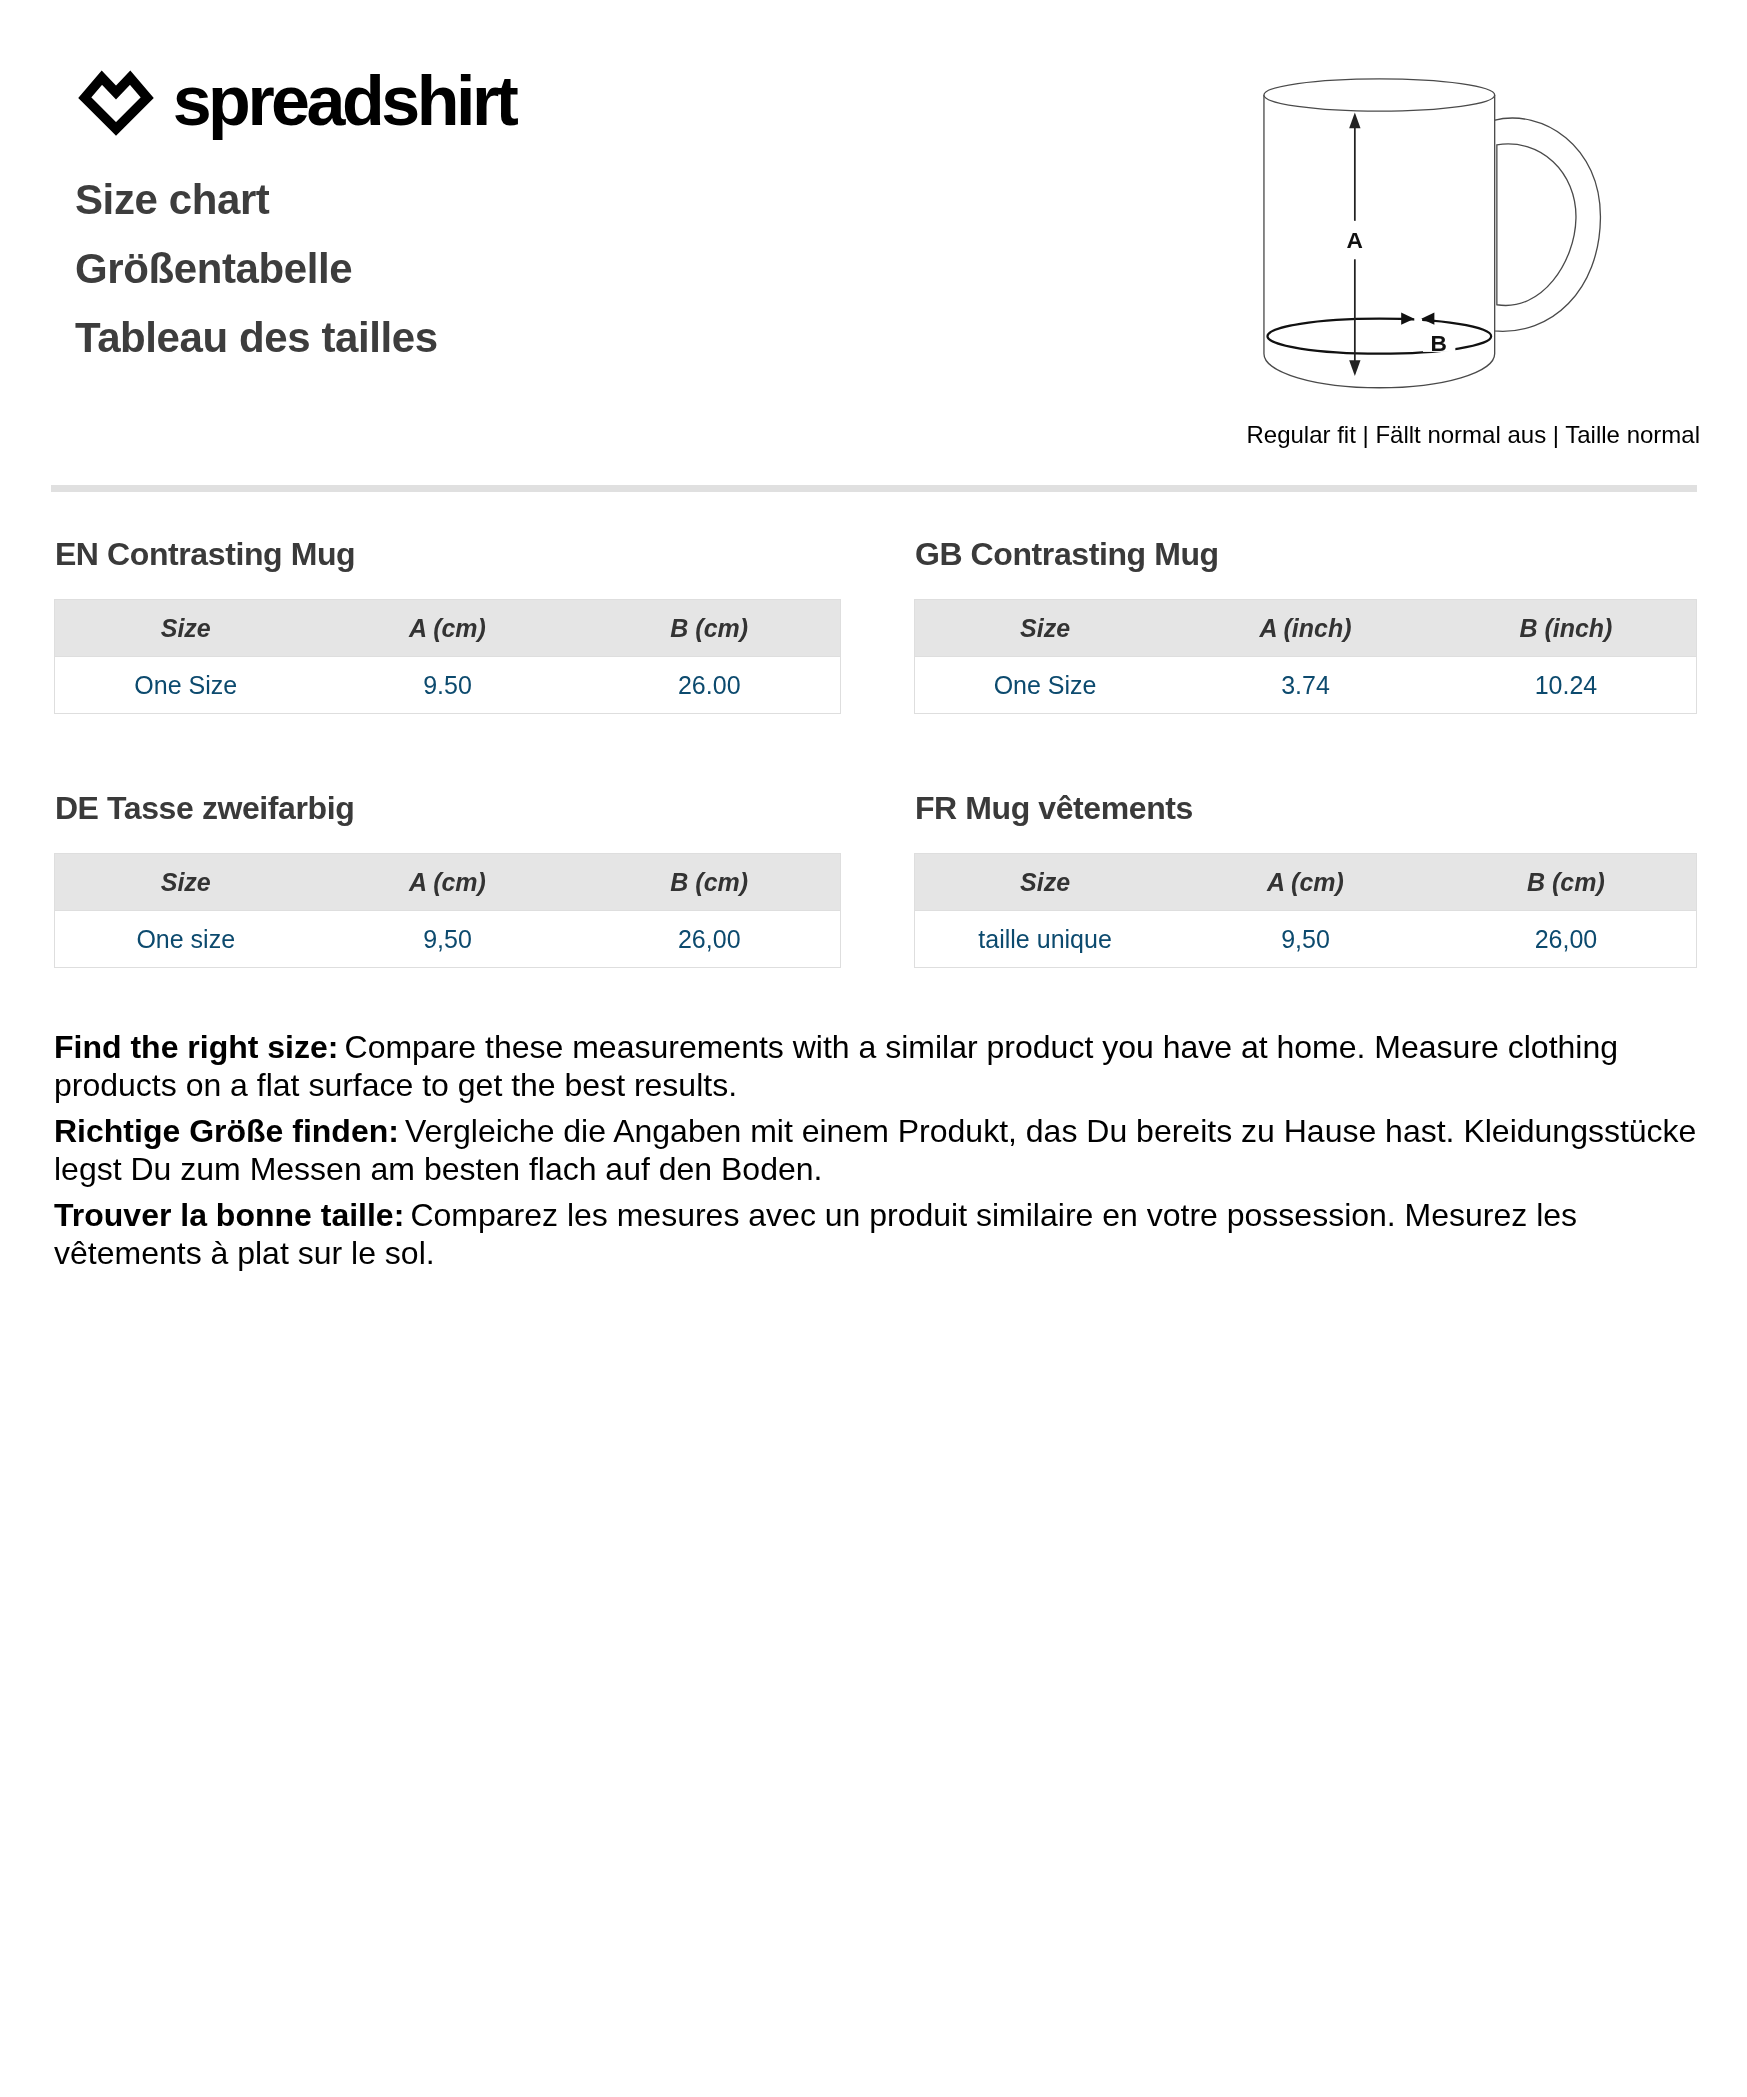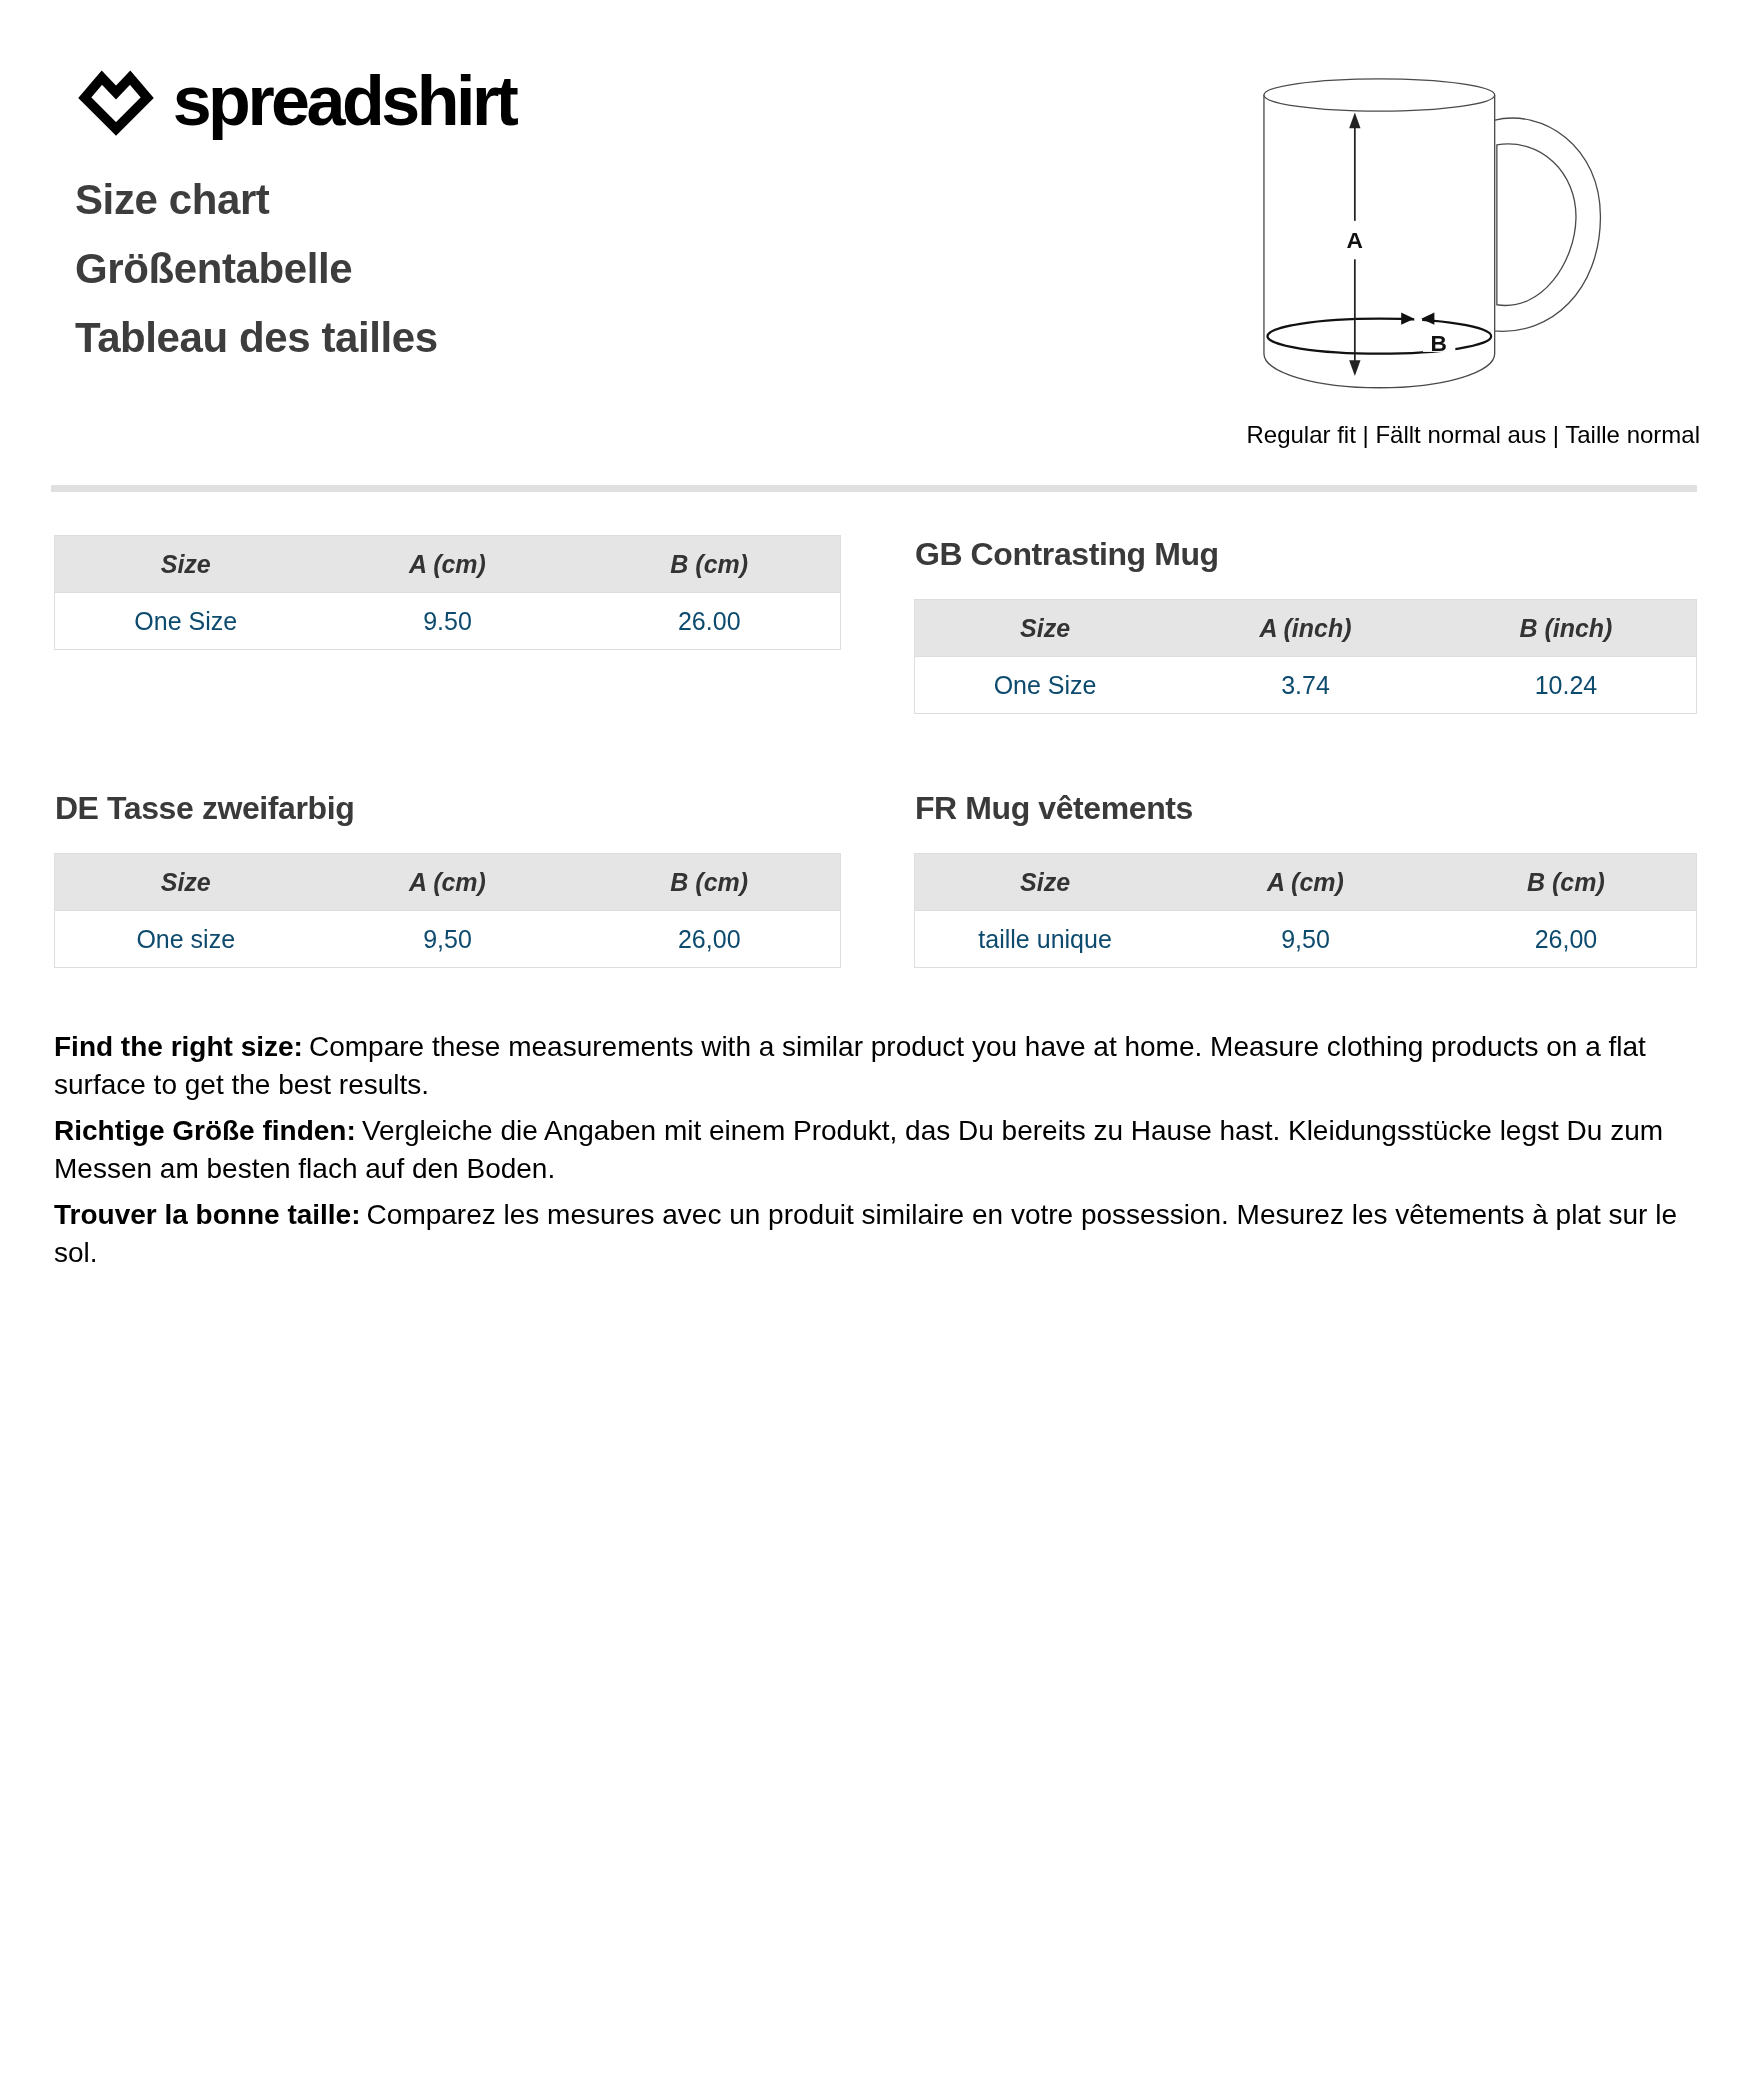--- a/index.html
+++ b/index.html
@@ -55,21 +55,21 @@
   }
   table.size-table th, table.size-table td {
     border-top: 1.3px solid #dedede; border-bottom: 1.3px solid #dedede;
     height: 56px; text-align: center; vertical-align: middle;
     font-size: 25px; padding: 0;
   }
   table.size-table th { background: #e5e5e5; color: #333333; font-weight: bold; font-style: italic; }
   table.size-table td { background: #ffffff; color: #0c4a6e; font-weight: normal; }
   
   .tips { position: absolute; left: 54px; top: 1028px; width: 1644px; }
-  .tips p { margin: 0 0 7.9px 0; font-size: 28px; line-height: 38px; color: #000; }
+  .tips p { margin: 0 0 7.9px 0; font-size: 32px; line-height: 38px; color: #000; }
   .tips b { margin-right: 6.1px; }
   
   .diag-label { font-family: "Liberation Sans", sans-serif; font-size: 52px; font-weight: bold; fill: #111; }
 </style>
 </head>
 <body>
 
 <div id="page">
 
   <div class="logo">
@@ -110,20 +110,21 @@
       <polygon points="210,691 197,655 223,655" fill="#222222"></polygon>
       <text class="diag-label" x="210" y="398" text-anchor="middle">A</text>
     </svg>
   </div>
 
   <div class="fit-note">Regular fit | Fällt normal aus | Taille normal</div>
 
   <div class="divider"></div>
 
   <section class="sec en">
+    <h2>EN Contrasting Mug</h2>
     <table class="size-table">
       <thead>
         <tr>
           <th>Size</th>
           <th>A (cm)</th>
           <th>B (cm)</th>
         </tr>
       </thead>
       <tbody>
         <tr>

